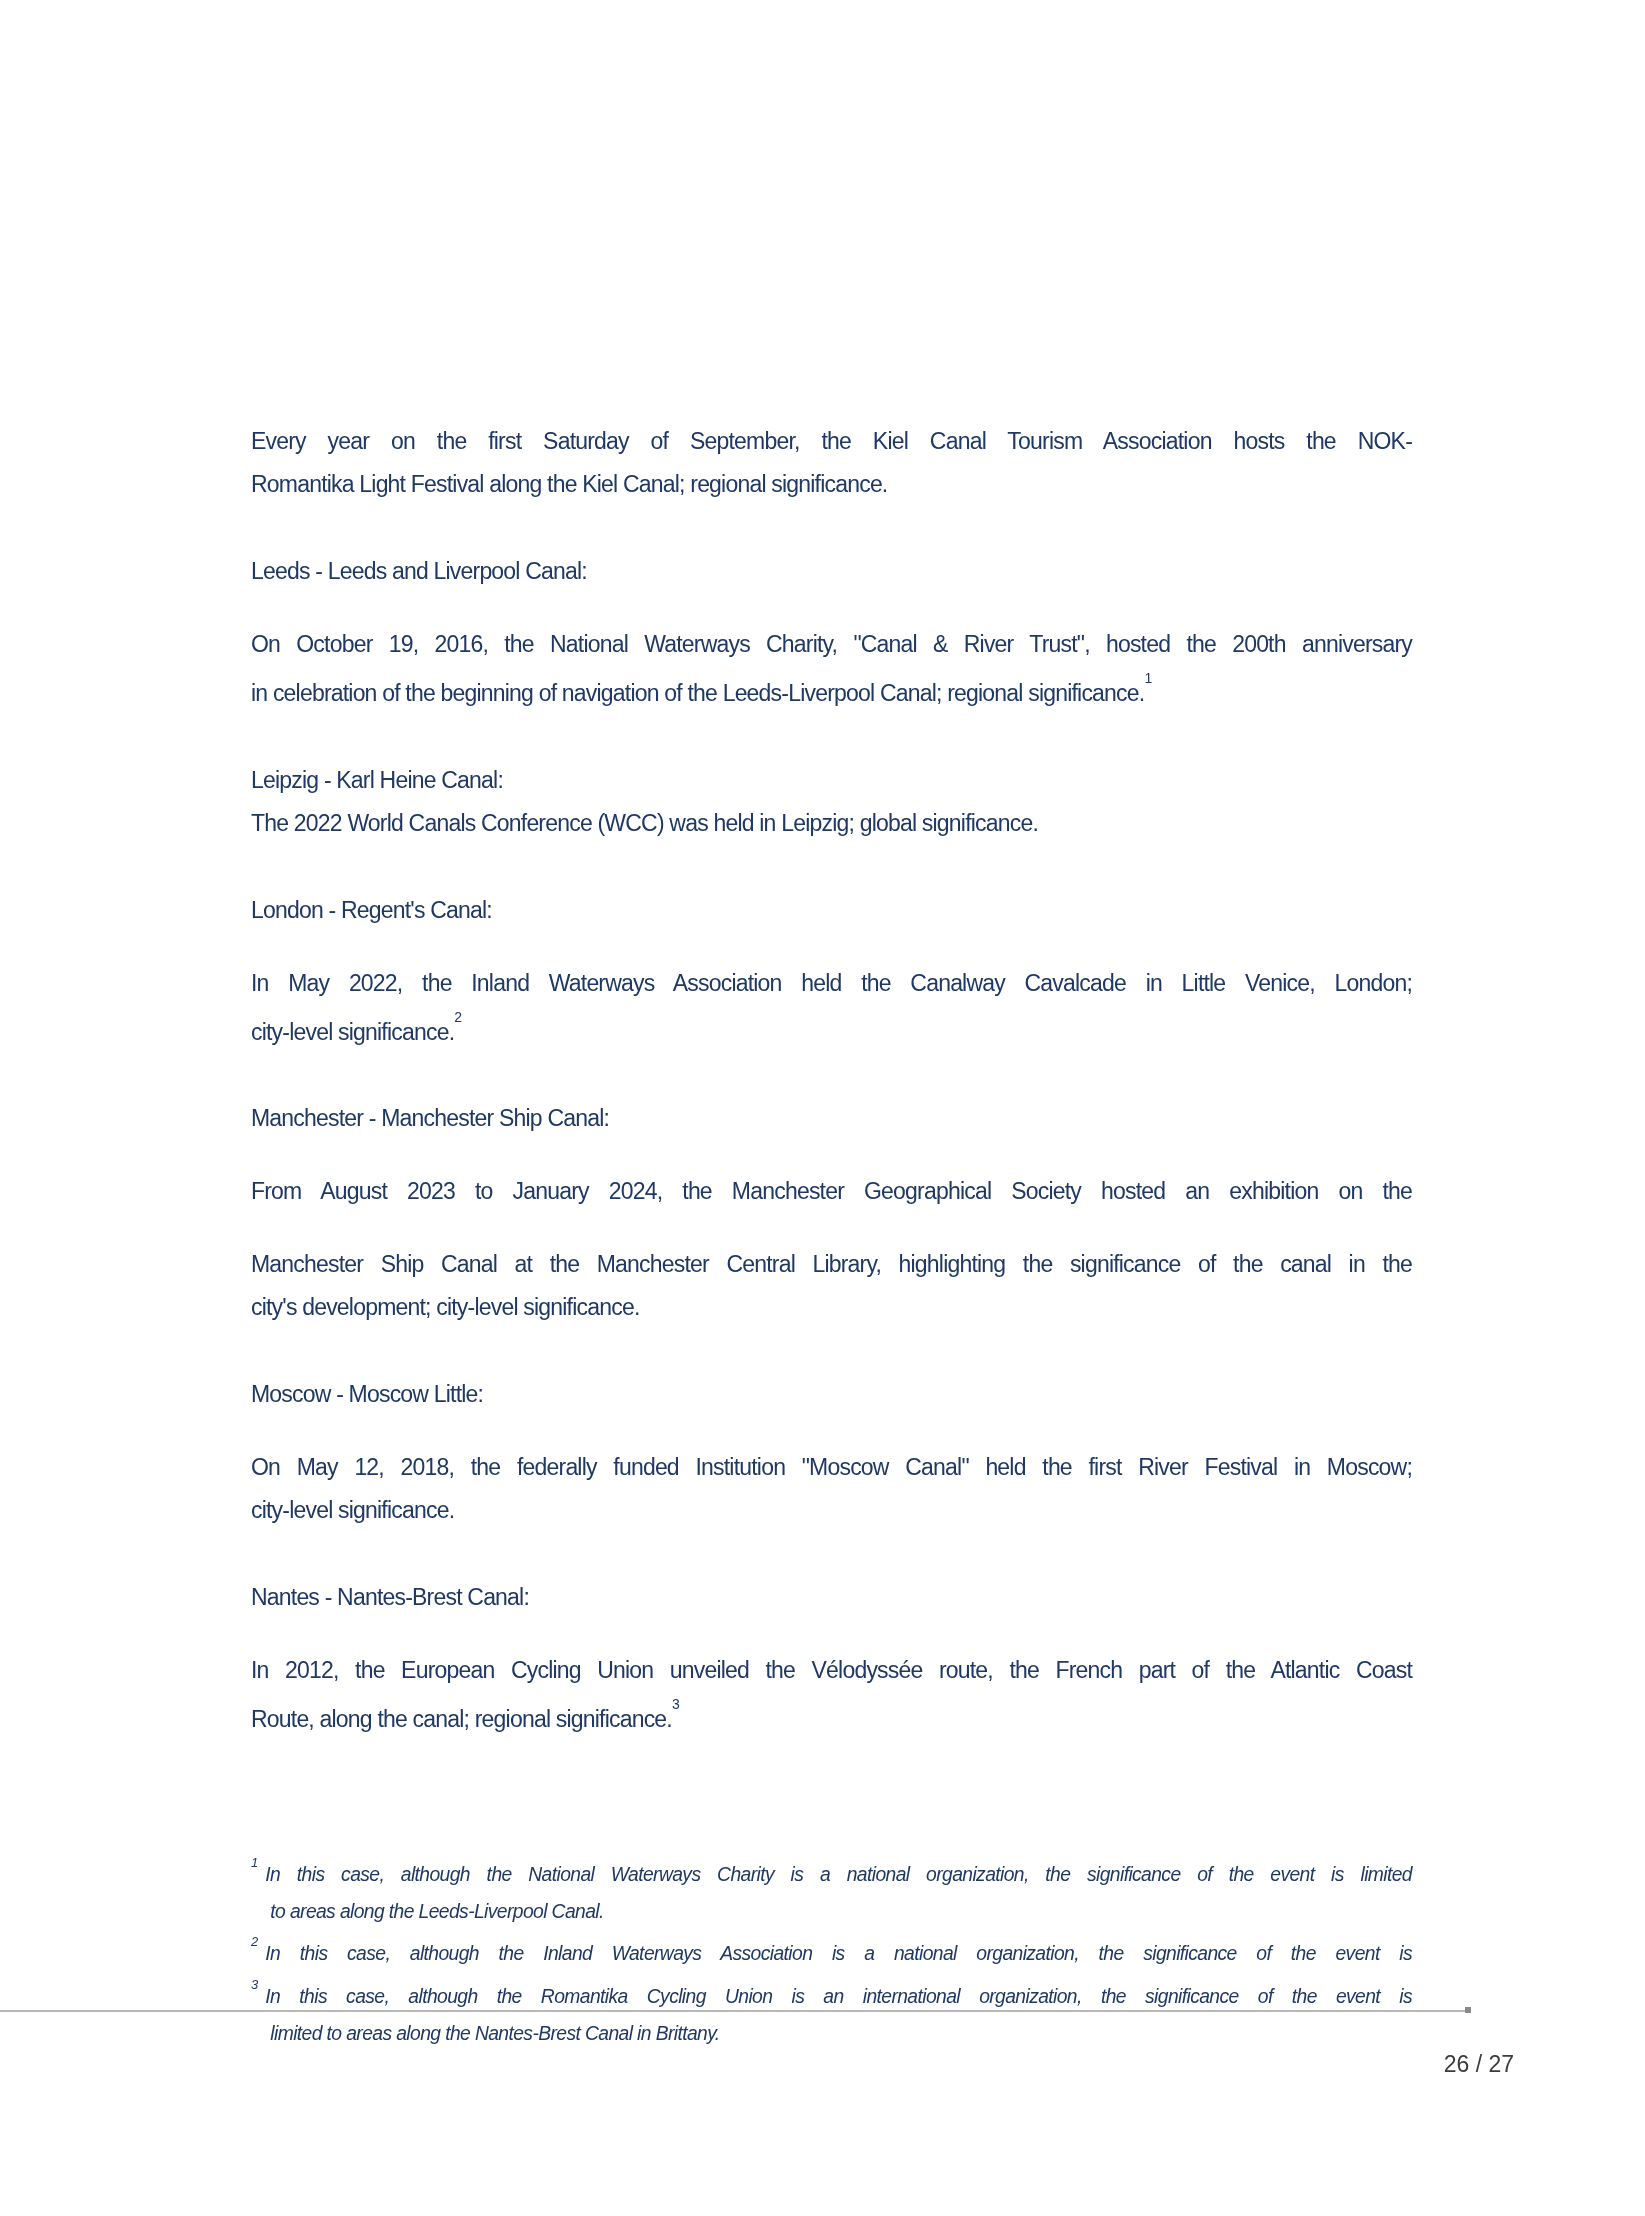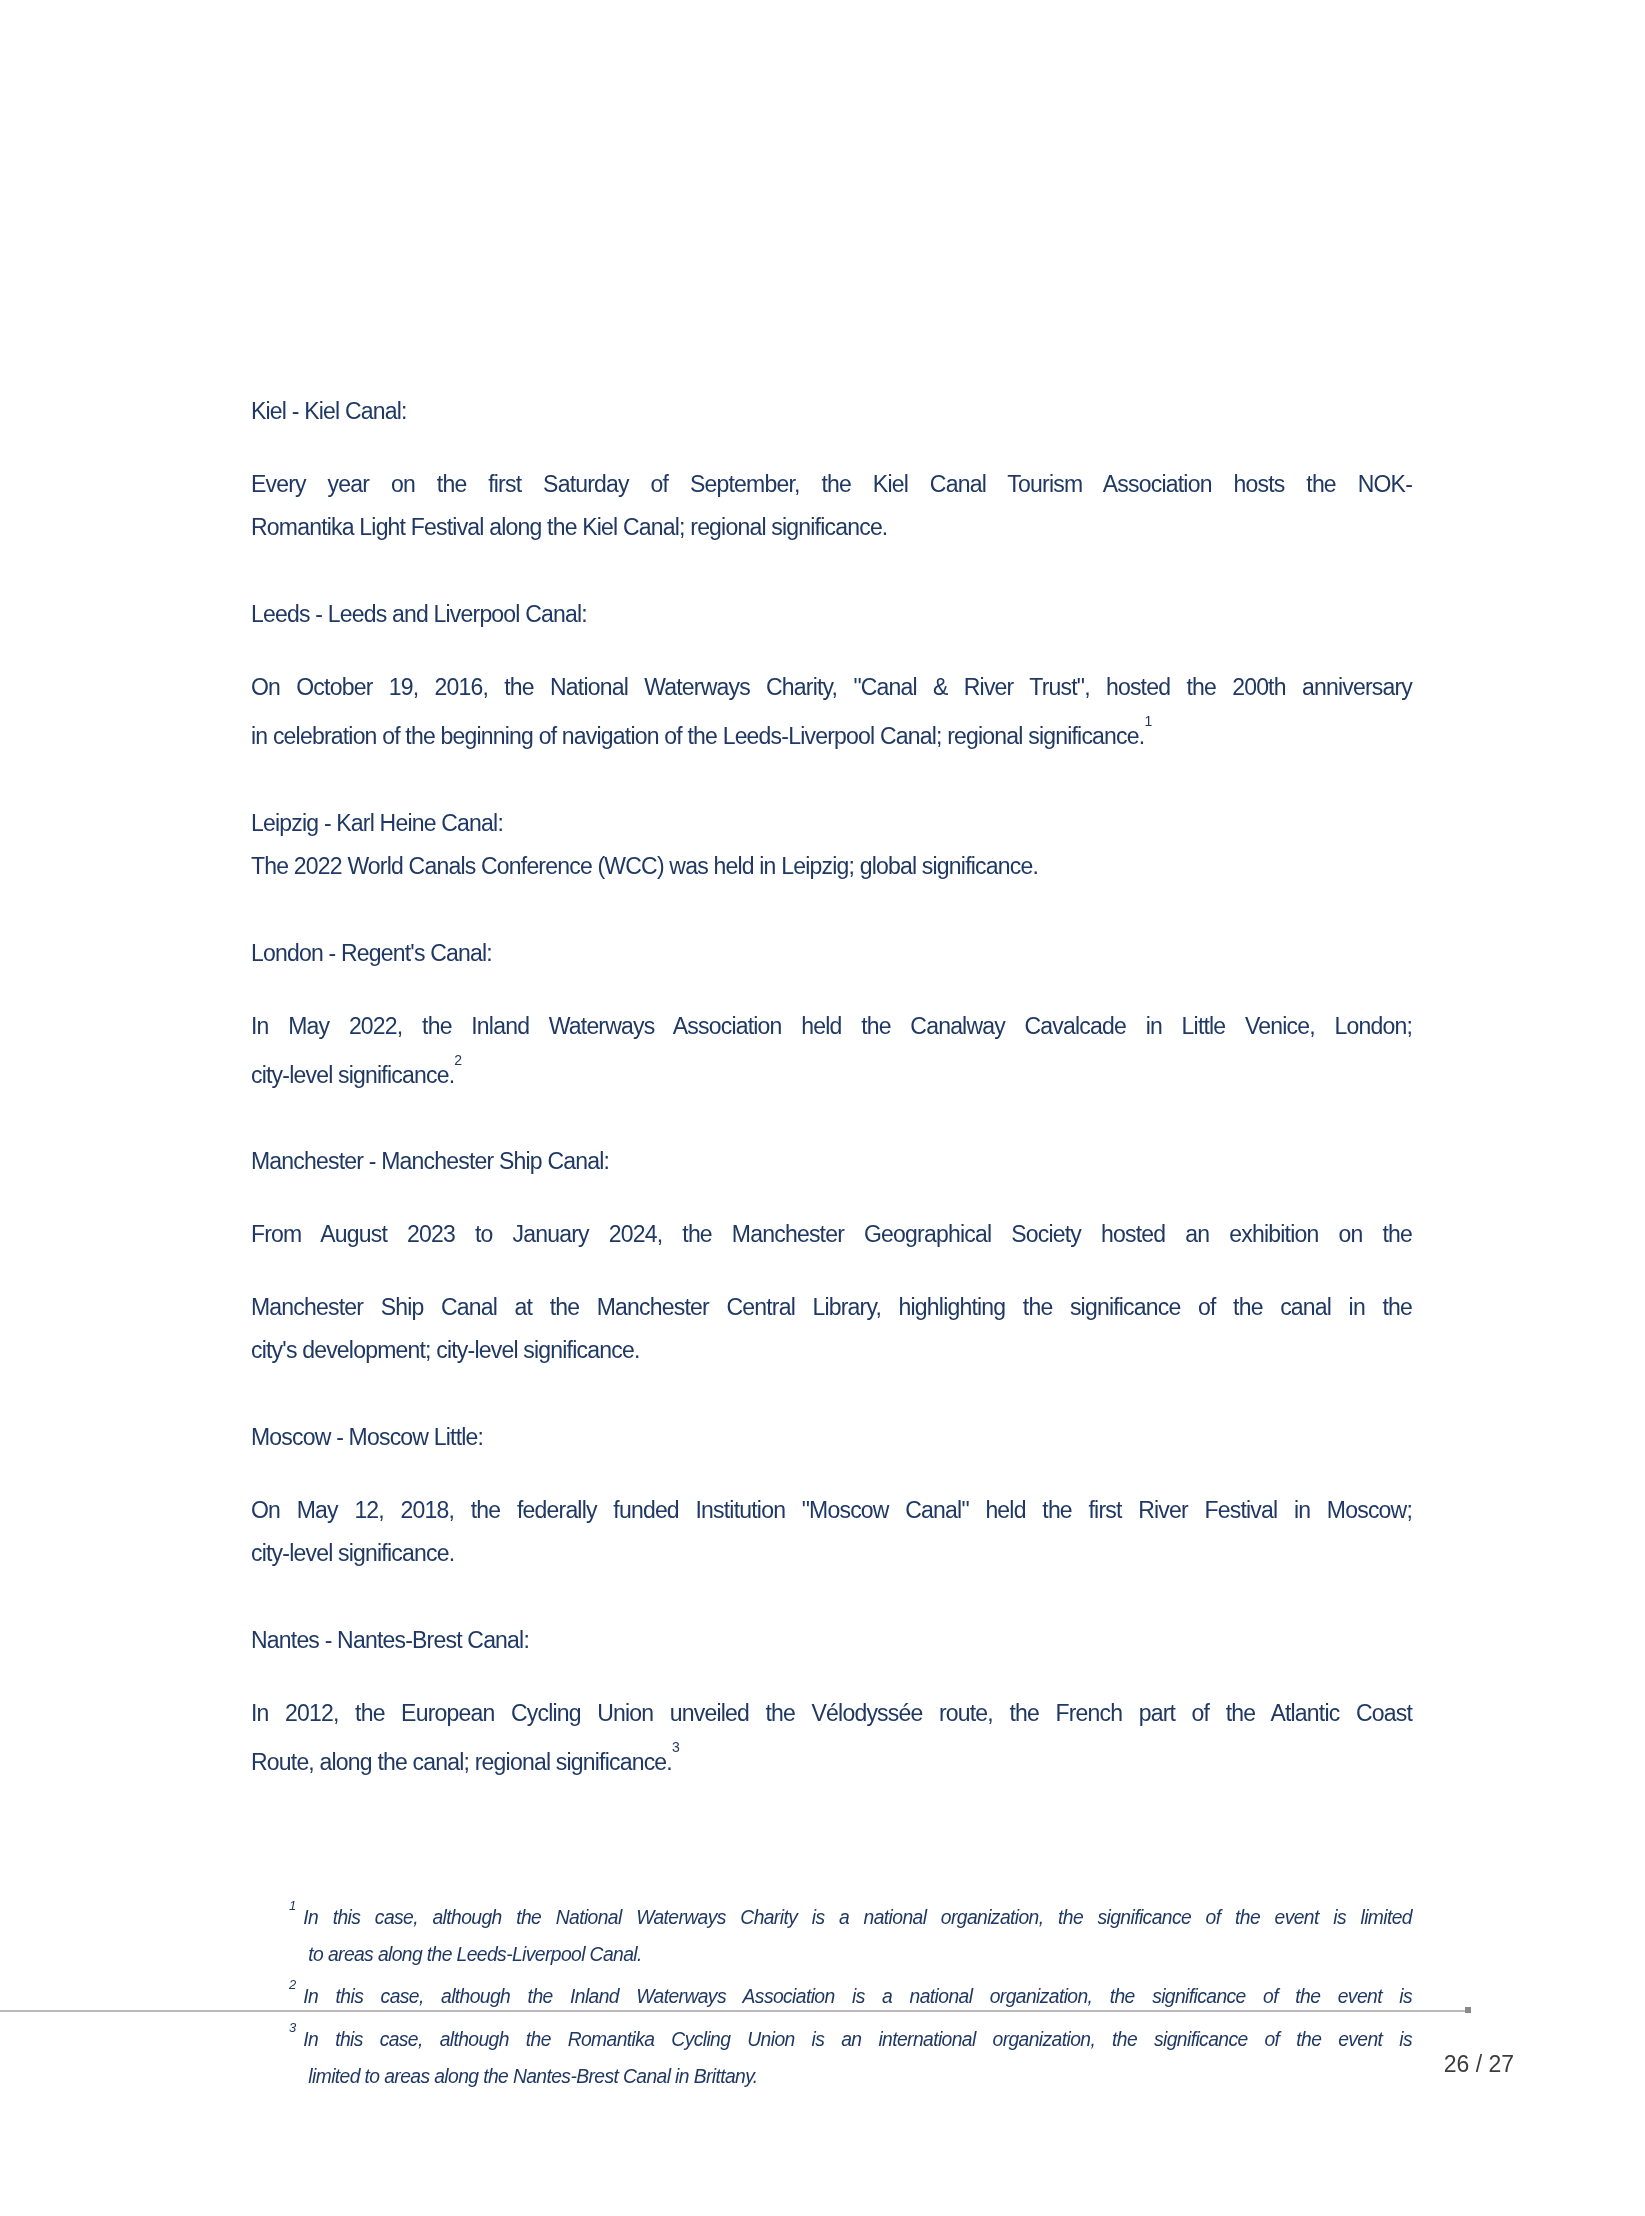--- a/index.html
+++ b/index.html
@@ -29,21 +29,21 @@
     position: relative;
     top: -9px;
     letter-spacing: 0;
   }
   .footnotes {
     margin-top: 110px;
     font-style: italic;
     font-size: 19.3px;
     letter-spacing: -0.6px;
   }
-  .fn-line { line-height: 37px; margin-left: 38px; }
+  .fn-line { line-height: 37px; }
   .fn-first { text-align: justify; text-align-last: justify; }
   .fn-cont { padding-left: 19.3px; }
   sup.fn-marker {
     font-size: 13px;
     position: relative;
     top: -7px;
     margin-right: 7.7px;
   }
   .footer-rule {
     position: absolute;
@@ -75,21 +75,20 @@
   }
 </style>
 </head>
 <body>
 
 <div class="page">
 
   <div class="content">
 
     <div class="section">
-      <div class="bline">Kiel - Kiel Canal:</div>
       <div class="bline jline">Every year on the first Saturday of September, the Kiel Canal Tourism Association hosts the NOK-</div>
       <div class="bline">Romantika Light Festival along the Kiel Canal; regional significance.</div>
     </div>
 
     <div class="section">
       <div class="bline">Leeds - Leeds and Liverpool Canal:</div>
       <div class="bline jline">On October 19, 2016, the National Waterways Charity, "Canal &amp; River Trust", hosted the 200th anniversary</div>
       <div class="bline"><span>in celebration of the beginning of navigation of the Leeds-Liverpool Canal; regional significance.</span><sup class="ref">1</sup></div>
     </div>
 

